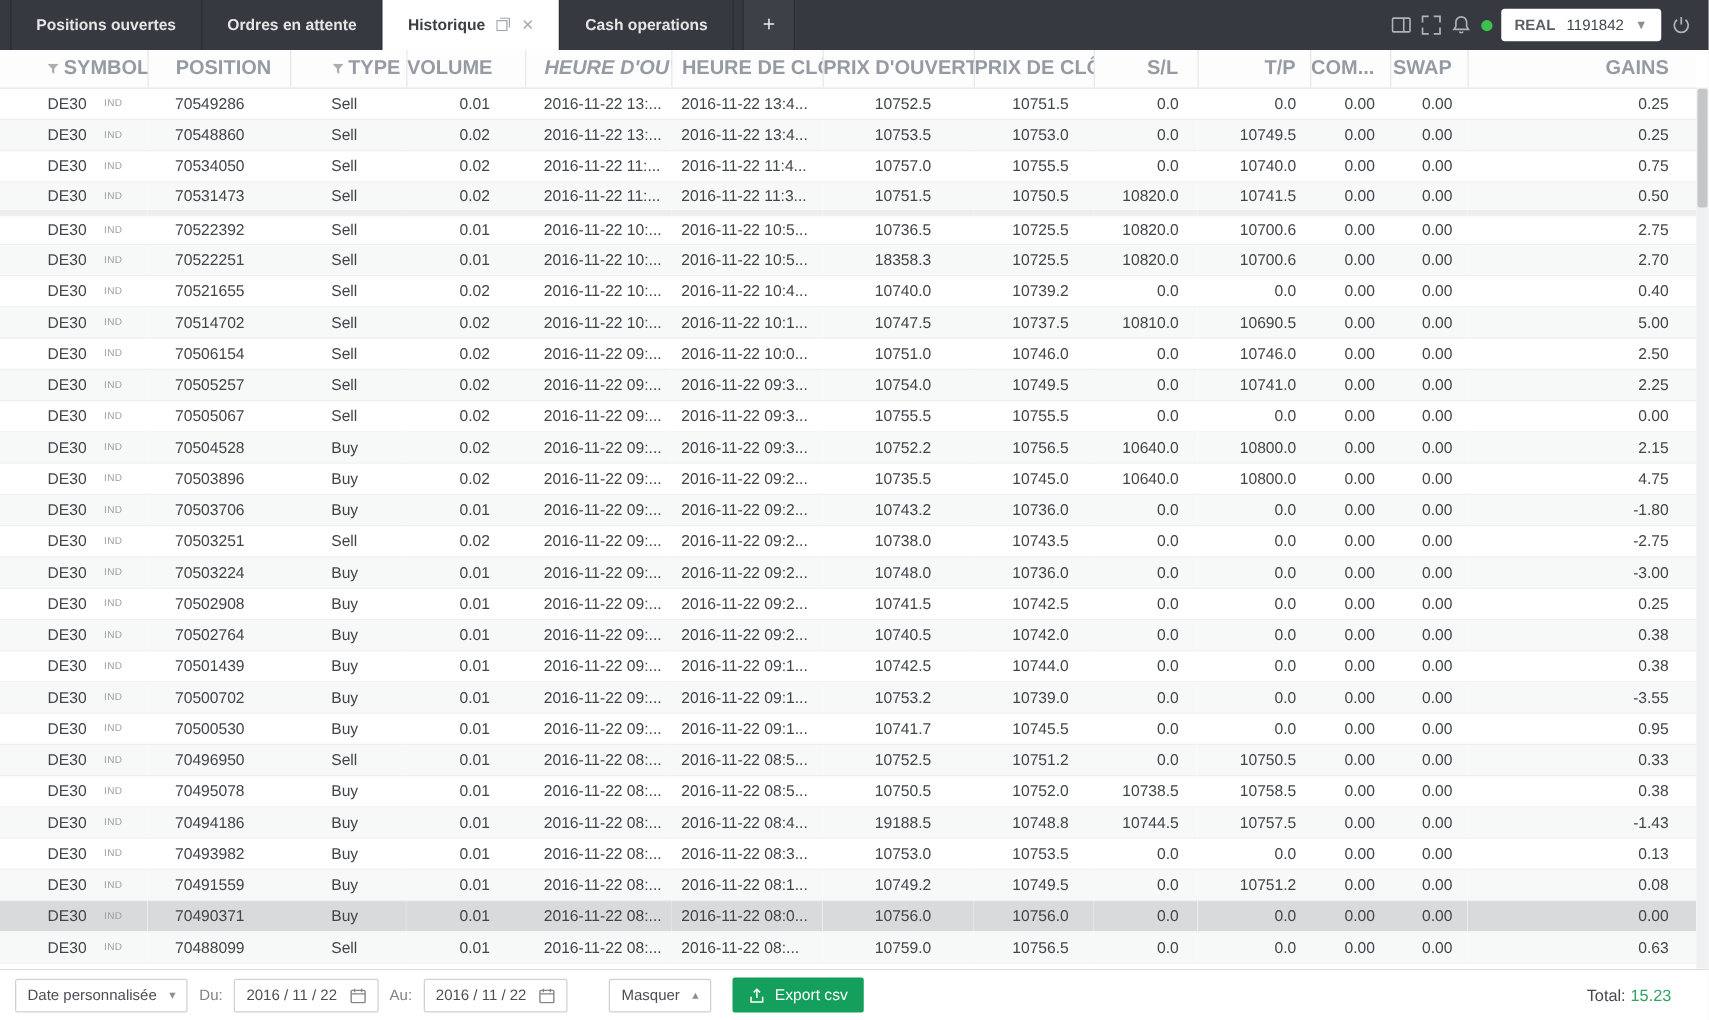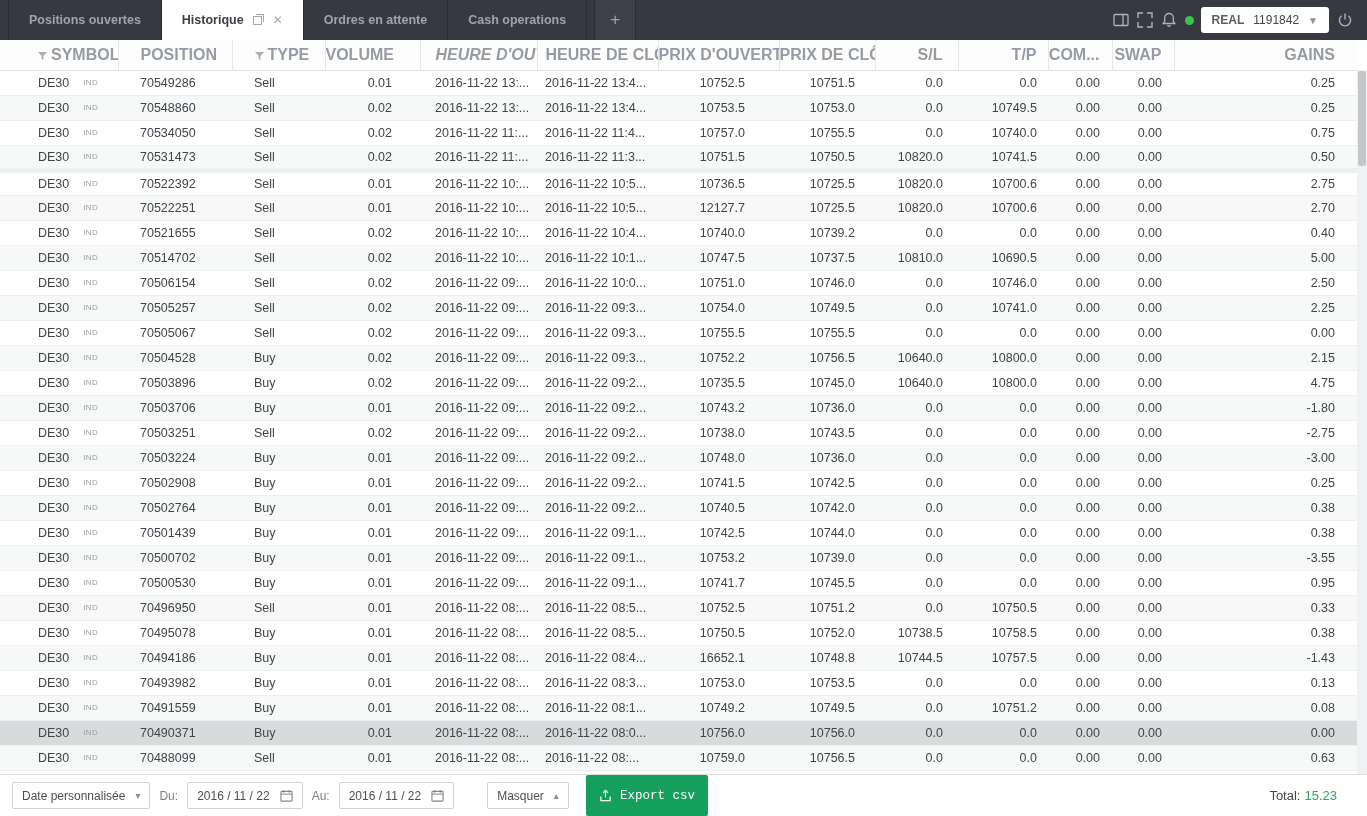--- a/index.html
+++ b/index.html
@@ -3,21 +3,21 @@
 <meta charset="utf-8">
 <style>
   *{box-sizing:border-box;margin:0;padding:0}
   html,body{width:1367px;height:816px;overflow:hidden}
   body{font-family:"Liberation Sans","DejaVu Sans",sans-serif;background:#dadcdd;color:#41454b;font-size:12.5px}
   .app{width:1367px;height:816px;display:flex;flex-direction:column;background:#fff}
 
   
   .topbar{flex:0 0 40px;background:#363a40;display:flex;align-items:stretch;justify-content:space-between}
   .tabs{display:flex;padding-left:8px}
-  .tab{display:flex;align-items:center;gap:9px;padding:0 20px;color:#a3a3a3;font-size:12.5px;font-weight:bold;border-right:1px solid #2a2d32;cursor:pointer;white-space:nowrap}
+  .tab{display:flex;align-items:center;gap:9px;padding:0 20px;color:#e5e5e5;font-size:12.5px;font-weight:bold;border-right:1px solid #2a2d32;cursor:pointer;white-space:nowrap}
   .tab:first-child{border-left:1px solid #2a2d32}
   .tab.active{background:#ffffff;color:#3c4046}
   .tab .tab-icon{color:#a2a7ad;font-weight:normal;font-size:12px;line-height:1}
   .tab.add{margin-left:7px;padding:0 15px;font-size:17px;font-weight:normal;border-left:1px solid #2a2d32;background:#3d4147}
   .topbar-right{display:flex;align-items:center;gap:7px;padding-right:14px}
   .tb-icon{width:17px;height:17px;color:#aeb3b9;cursor:pointer;display:flex;align-items:center;justify-content:center}
   .tb-icon svg{width:16px;height:16px}
   .status-dot{width:9px;height:9px;border-radius:50%;background:var(--accent-dot,#3cc14e)}
   .account-pill{background:#fff;border-radius:3px;height:26px;display:flex;align-items:center;gap:9px;padding:0 11px;font-size:12px;cursor:pointer}
   .account-type{color:#5a5f66;font-weight:bold}
@@ -35,67 +35,67 @@
   .history tbody tr{background:#fff;cursor:pointer}
   .history tbody tr:nth-child(even){background:#f7f8f8}
   .history tbody tr.sep td{border-top:5px solid #edeef0}
   .history tbody tr.selected{background:#d9dadb}
   .suffix{font-size:8px;color:#9aa0a6;margin-left:14px;vertical-align:2px;letter-spacing:.3px}
   .pos{color:var(--pos,#2fa35f)}
   .neg{color:var(--neg,#d9534a)}
 
   th:nth-child(1),td:nth-child(1){text-align:left;padding-left:38px}
   th:nth-child(2),td:nth-child(2){text-align:left;padding-left:22px}
-  th:nth-child(3),td:nth-child(3){text-align:left;padding-left:22px}
+  th:nth-child(3),td:nth-child(3){text-align:left;padding-left:33px}
   th:nth-child(4),td:nth-child(4){text-align:right;padding-right:28px}
   th:nth-child(5),td:nth-child(5){text-align:left;padding-left:15px}
   th:nth-child(6),td:nth-child(6){text-align:left;padding-left:8px}
   th:nth-child(7),td:nth-child(7){text-align:right;padding-right:34px}
   th:nth-child(8),td:nth-child(8){text-align:right;padding-right:20px}
   th:nth-child(9),td:nth-child(9){text-align:right;padding-right:15px}
   th:nth-child(10),td:nth-child(10){text-align:right;padding-right:11px}
   th:nth-child(11),td:nth-child(11){text-align:right;padding-right:12px}
   th:nth-child(12),td:nth-child(12){text-align:right;padding-right:12px}
   th:nth-child(13),td:nth-child(13){text-align:right;padding-right:22px}
 
   .vscroll{position:absolute;top:30px;right:0;bottom:0;width:10px;background:#f0f1f2;cursor:pointer}
   .vthumb{position:absolute;top:1px;left:1px;right:1px;height:95px;background:#c4c6c8;border-radius:2px}
 
   
   .footer{flex:0 0 41px;background:#fff;border-top:1px solid #dcdddf;display:flex;align-items:center;gap:9px;padding:0 12px;font-size:12px}
   .box{border:1px solid #cfd1d4;border-radius:2px;height:27px;display:flex;align-items:center;gap:10px;padding:0 9px;color:#4a4e54;background:#fff;cursor:pointer;white-space:nowrap}
   .field-label{color:#7d8288}
   .cal-icon svg{display:block}
   .mask-box{margin-left:24px}
-  .export-btn{margin-left:8px;background:var(--accent,#14a05c);color:#fff;height:41px;border:none;border-radius:2px;display:flex;align-items:center;gap:8px;padding:0 13px;font-size:12.5px;font-family:Liberation Mono, monospace;cursor:pointer}
+  .export-btn{margin-left:8px;background:var(--accent,#14a05c);color:#fff;height:28px;border:none;border-radius:2px;display:flex;align-items:center;gap:8px;padding:0 13px;font-size:12.5px;font-family:Liberation Sans, sans-serif;cursor:pointer}
   .total{margin-left:auto;font-size:13px;color:#44484e;padding-right:18px}
   .total-value{font-weight:normal;color:var(--pos,#2fa35f);margin-left:4px}
 </style>
 </head>
 <body>
 
 <div class="app">
 
   <header class="topbar">
     <nav class="tabs">
       <div class="tab">
         <span>Positions ouvertes</span>
+      </div>
+      <div class="tab">
+        <span>Ordres en attente</span>
       </div>
       <div class="tab active">
         <span>Historique</span>
         <span class="tab-icon">
           <svg width="11" height="11" viewBox="0 0 11 11">
               <rect x="0.5" y="2.5" width="8" height="8" fill="none" stroke="currentColor"></rect>
               <path d="M3 0.5h7.5V8" fill="none" stroke="currentColor"></path>
             </svg>
         </span>
         <span class="tab-icon">✕</span>
-      </div>
-      <div class="tab">
-        <span>Ordres en attente</span>
       </div>
       <div class="tab">
         <span>Cash operations</span>
       </div>
       <div class="tab add">
         <span>+</span>
       </div>
     </nav>
 
     <div class="topbar-right">
@@ -249,21 +249,21 @@
     <td>0.00</td>
     <td class="pos">2.75</td>
   </tr>
           <tr>
     <td><span class="symbol">DE30</span><span class="suffix">IND</span></td>
     <td>70522251</td>
     <td>Sell</td>
     <td>0.01</td>
     <td>2016-11-22 10:...</td>
     <td>2016-11-22 10:5...</td>
-    <td>12127.7</td>
+    <td>18358.3</td>
     <td>10725.5</td>
     <td>10820.0</td>
     <td>10700.6</td>
     <td>0.00</td>
     <td>0.00</td>
     <td class="pos">2.70</td>
   </tr>
           <tr>
     <td><span class="symbol">DE30</span><span class="suffix">IND</span></td>
     <td>70521655</td>
@@ -519,21 +519,21 @@
     <td>0.00</td>
     <td class="pos">0.38</td>
   </tr>
           <tr>
     <td><span class="symbol">DE30</span><span class="suffix">IND</span></td>
     <td>70494186</td>
     <td>Buy</td>
     <td>0.01</td>
     <td>2016-11-22 08:...</td>
     <td>2016-11-22 08:4...</td>
-    <td>16652.1</td>
+    <td>19188.5</td>
     <td>10748.8</td>
     <td>10744.5</td>
     <td>10757.5</td>
     <td>0.00</td>
     <td>0.00</td>
     <td class="neg">-1.43</td>
   </tr>
           <tr>
     <td><span class="symbol">DE30</span><span class="suffix">IND</span></td>
     <td>70493982</td>

